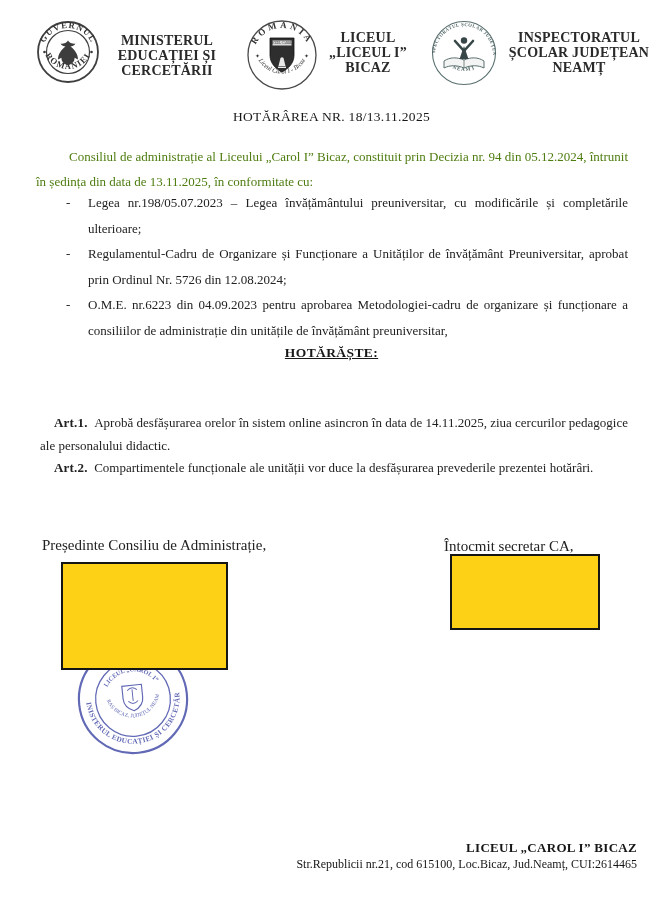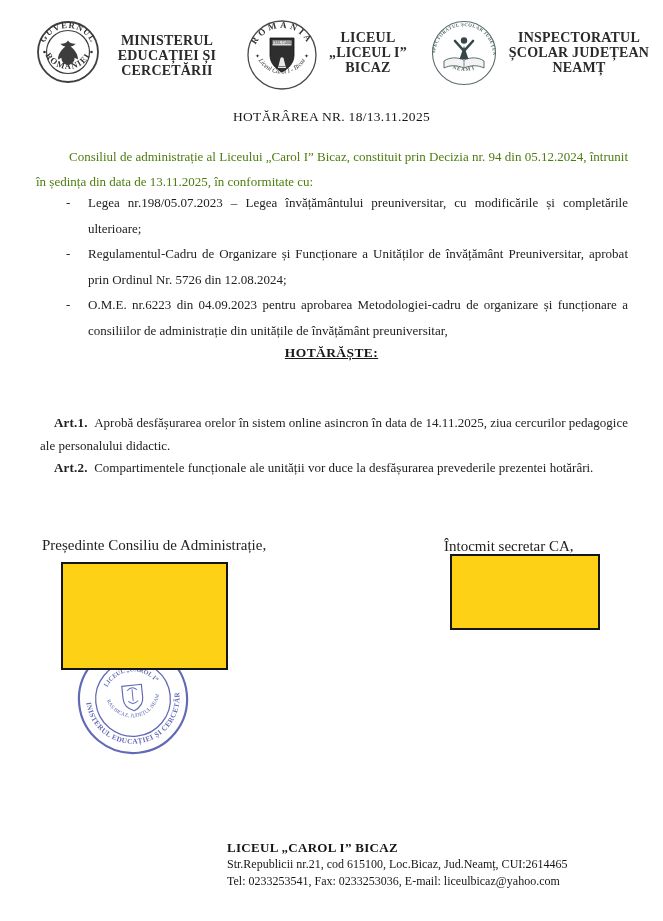--- a/index.html
+++ b/index.html
@@ -80,21 +80,21 @@
     width: 118px; height: 118px;
     color: var(--stamp-blue, #4D55AB);
     opacity: 0.88;
     transform: rotate(-6deg);
     z-index: 1;
   }
 
   
   .footer {
     position: absolute; top: 839px; right: 26px; width: 410px;
-    text-align: left; color: #161616;
+    text-align: right; color: #161616;
   }
   .footer .name { font-size: 13px; font-weight: bold; letter-spacing: 0.3px; line-height: 17px; }
   .footer .line { font-size: 12px; line-height: 16.5px; }
 
   svg text { font-family: "Liberation Serif", serif; }
 </style>
 </head>
 <body>
 
 <div class="page">
@@ -233,16 +233,15 @@
       <path d="M 55,51 q5,-5 10,0 M 60,50 v12 M 55,62 q5,5 10,0" fill="none" stroke="currentColor" stroke-width="1"></path>
     </svg>
   </div>
 
   <div class="redaction redaction-left"></div>
   <div class="redaction redaction-right"></div>
 
   <div class="footer">
     <div class="name">LICEUL „CAROL I” BICAZ</div>
     <div class="line">Str.Republicii nr.21, cod 615100, Loc.Bicaz, Jud.Neamț, CUI:2614465</div>
-    <div class="line">Tel: 0233253541, Fax: 0233253036, E-mail: liceulbicaz@yahoo.com</div>
   </div>
 
 </div>
 
 </body></html>

